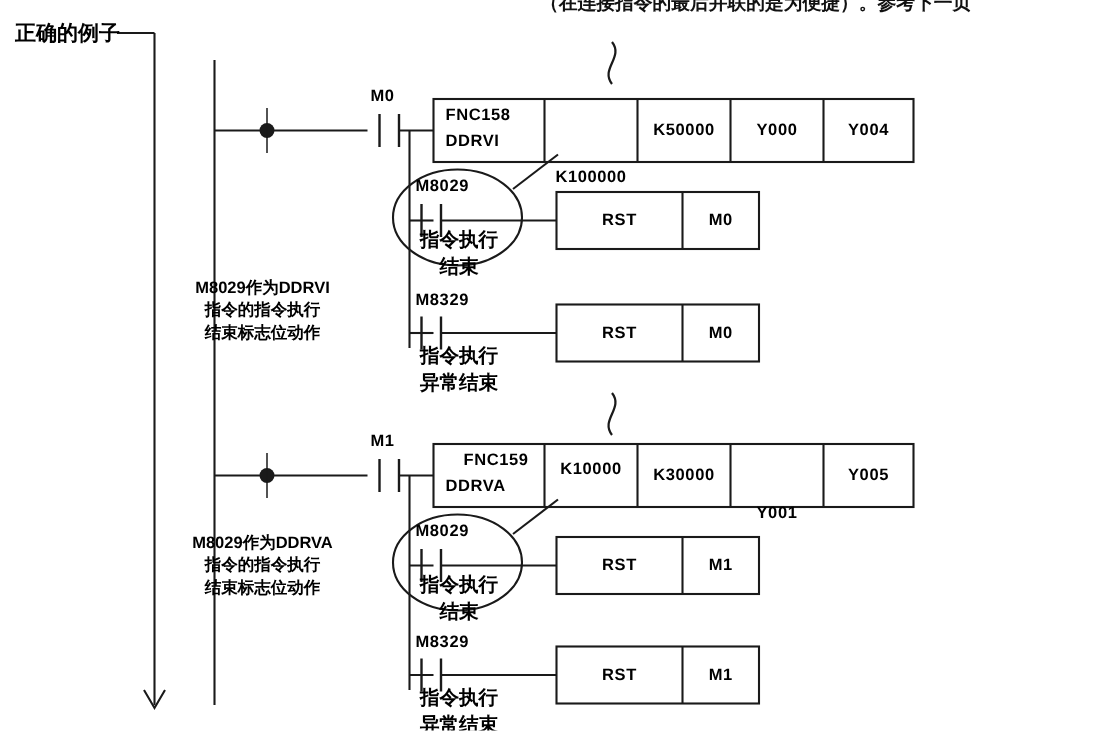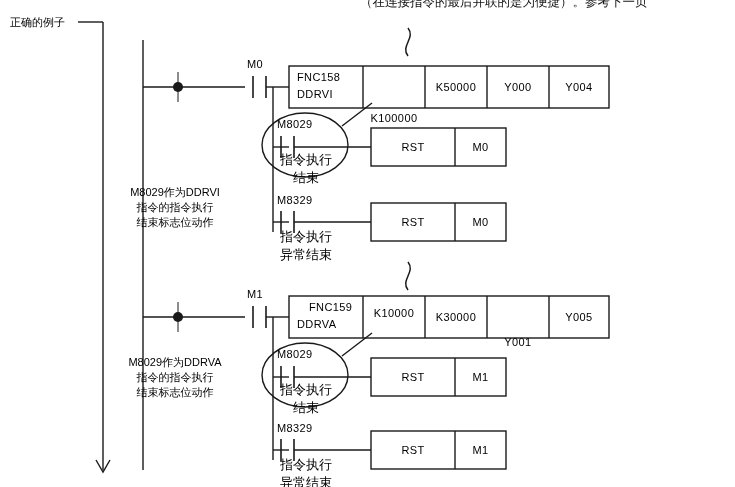--- a/index.html
+++ b/index.html
@@ -1,21 +1,21 @@
 <!DOCTYPE html>
 <html><head>
 <meta charset="utf-8">
 <style>
   html,body{margin:0;padding:0;background:#ffffff;}
   body{width:735px;height:487px;position:relative;overflow:hidden;
        font-family:"Liberation Sans","DejaVu Sans",sans-serif;color:#000;}
-  .stage{position:absolute;left:0;top:0;width:735px;height:388px;}
+  .stage{position:absolute;left:0;top:0;width:735px;height:388px;font-weight:bold;}
   .svg-layer{position:absolute;left:0;top:0;width:735px;height:487px;}
   .lbl{position:absolute;white-space:pre;line-height:1.35;}
-  .c13{font-size:11px;}
+  .c13{font-size:14px;}
   .c12{font-size:11px;}
   .c11{font-size:13px;}
   .mono{font-family:"Liberation Sans","DejaVu Sans",sans-serif;letter-spacing:0.4px;}
   .center{text-align:center;}
   .topcut{position:absolute;top:0;left:0;width:735px;height:14px;overflow:hidden;}
   .topcut span{position:absolute;left:360px;top:-6px;font-size:12.5px;white-space:pre;color:#111;}
 </style>
 </head>
 <body>
 

